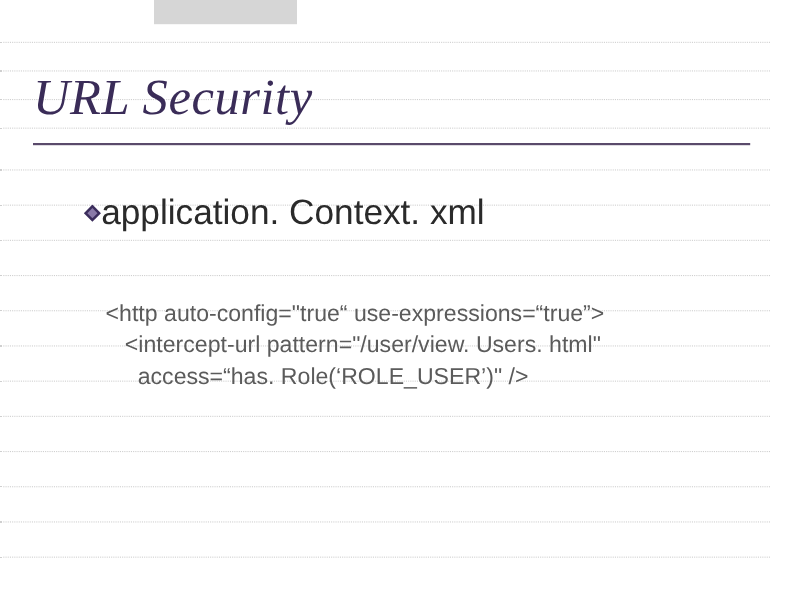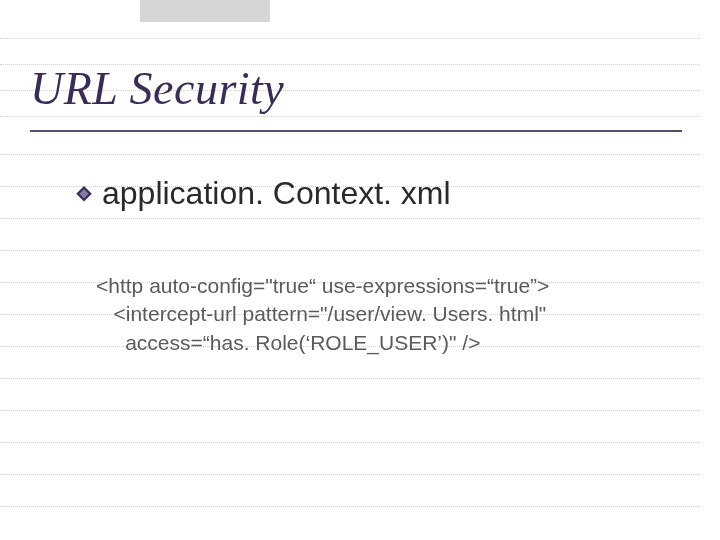--- a/index.html
+++ b/index.html
@@ -59,21 +59,20 @@
     color: #3a2c58;
     letter-spacing: 0.5px;
     font-family: "Georgia", "Times New Roman", serif;
   }
   .bullet-row {
     position: absolute;
     left: 76px;
     top: 175px;
     display: flex;
     align-items: center;
-    gap: 10px;
   }
   .bullet-icon svg { display: block; }
   .bullet-text {
     font-size: 32px;
     color: #2a2a2a;
     font-family: "Verdana", "Arial", sans-serif;
   }
   .code-block {
     position: absolute;
     left: 96px;

